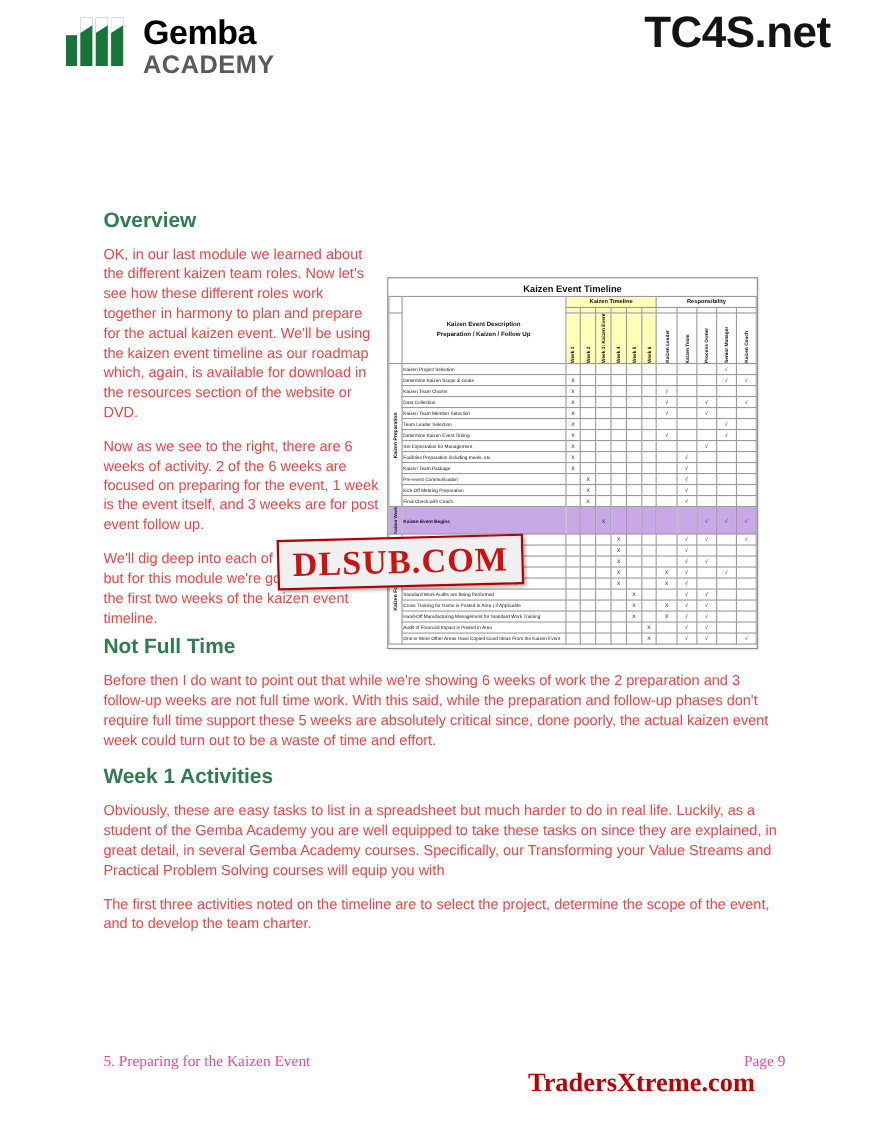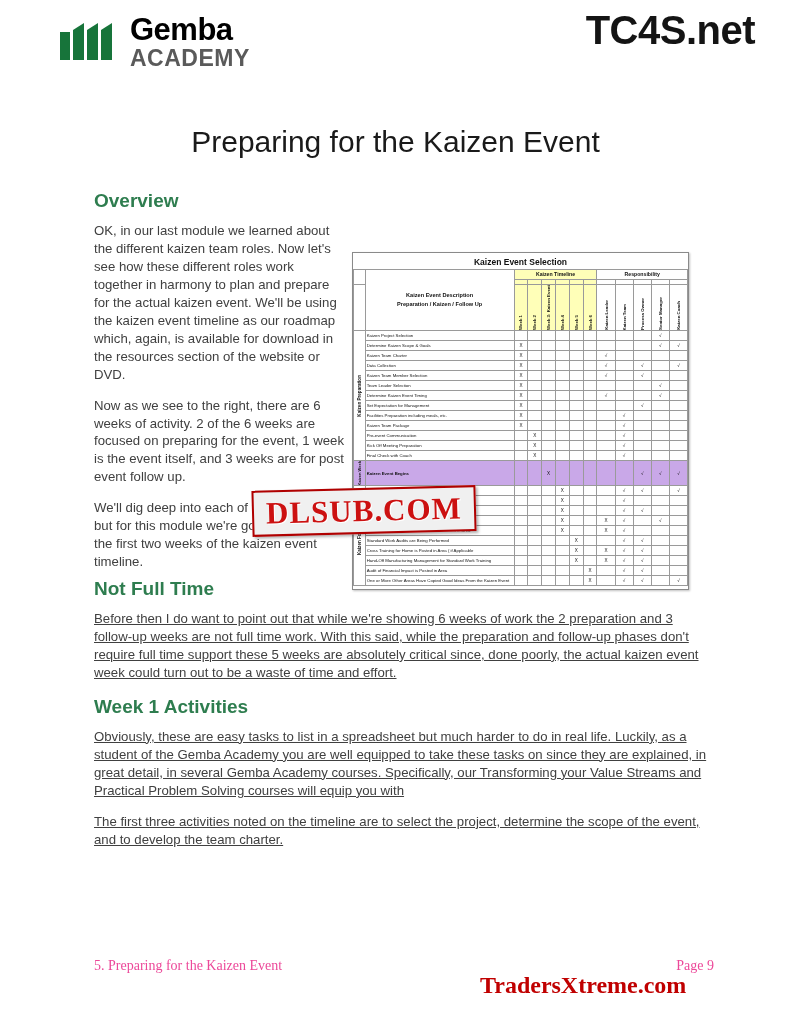--- a/index.html
+++ b/index.html
@@ -92,31 +92,31 @@
     color: #2e7d4f;
     font-size: 19px;
     font-weight: bold;
     margin: 0 0 10px 0;
     font-family: "Liberation Sans", sans-serif;
   }
   p.body {
     font-size: 13.2px;
     line-height: 1.36;
     margin: 0 0 13px 0;
-    color: #404040;
+    color: #ef4444;
   }
   .two-col {
     position: relative;
     min-height: 350px;
   }
   .left-col {
     width: 250px;
   }
   .left-col p.body { width: 250px; }
-  .wide p.body { width: 620px; text-decoration: underline; }
+  .wide p.body { width: 620px; }
 
   
   .figure {
     position: absolute;
     left: 258px;
     top: 30px;
     width: 337px;
     height: 338px;
     background: #ffffff;
     border: 1px solid #8a8a8a;
@@ -259,35 +259,34 @@
         </svg>
       </div>
       <div class="logo-text">
         <div class="logo-gemba">Gemba</div>
         <div class="logo-academy">ACADEMY</div>
       </div>
     </div>
     <div class="brand-right">TC4S.net</div>
   </div>
 
-  <div class="doc-title">Preparing for the Kaizen Event</div>
 
   <div class="content">
 
     <h2 class="section">Overview</h2>
 
     <div class="two-col">
       <div class="left-col">
         <p class="body">OK, in our last module we learned about the different kaizen team roles. Now let's see how these different roles work together in harmony to plan and prepare for the actual kaizen event.  We'll be using the kaizen event timeline as our roadmap which, again, is available for download in the resources section of the website or DVD.</p>
         <p class="body">Now as we see to the right, there are 6 weeks of activity.  2 of the 6 weeks are focused on preparing for the event, 1 week is the event itself, and 3 weeks are for post event follow up.</p>
         <p class="body">We'll dig deep into each of these areas… but for this module we're going to focus on the first two weeks of the kaizen event timeline.</p>
       </div>
 
       <div class="figure">
-        <div class="fig-title">Kaizen Event Selection</div>
+        <div class="fig-title">Kaizen Event Timeline</div>
         <table class="tl">
           <colgroup>
             <col style="width:11px">
             <col style="width:140px">
             <col style="width:13px">
               <col style="width:13px">
               <col style="width:13px">
             <col style="width:13px">
               <col style="width:13px">
               <col style="width:13px">

